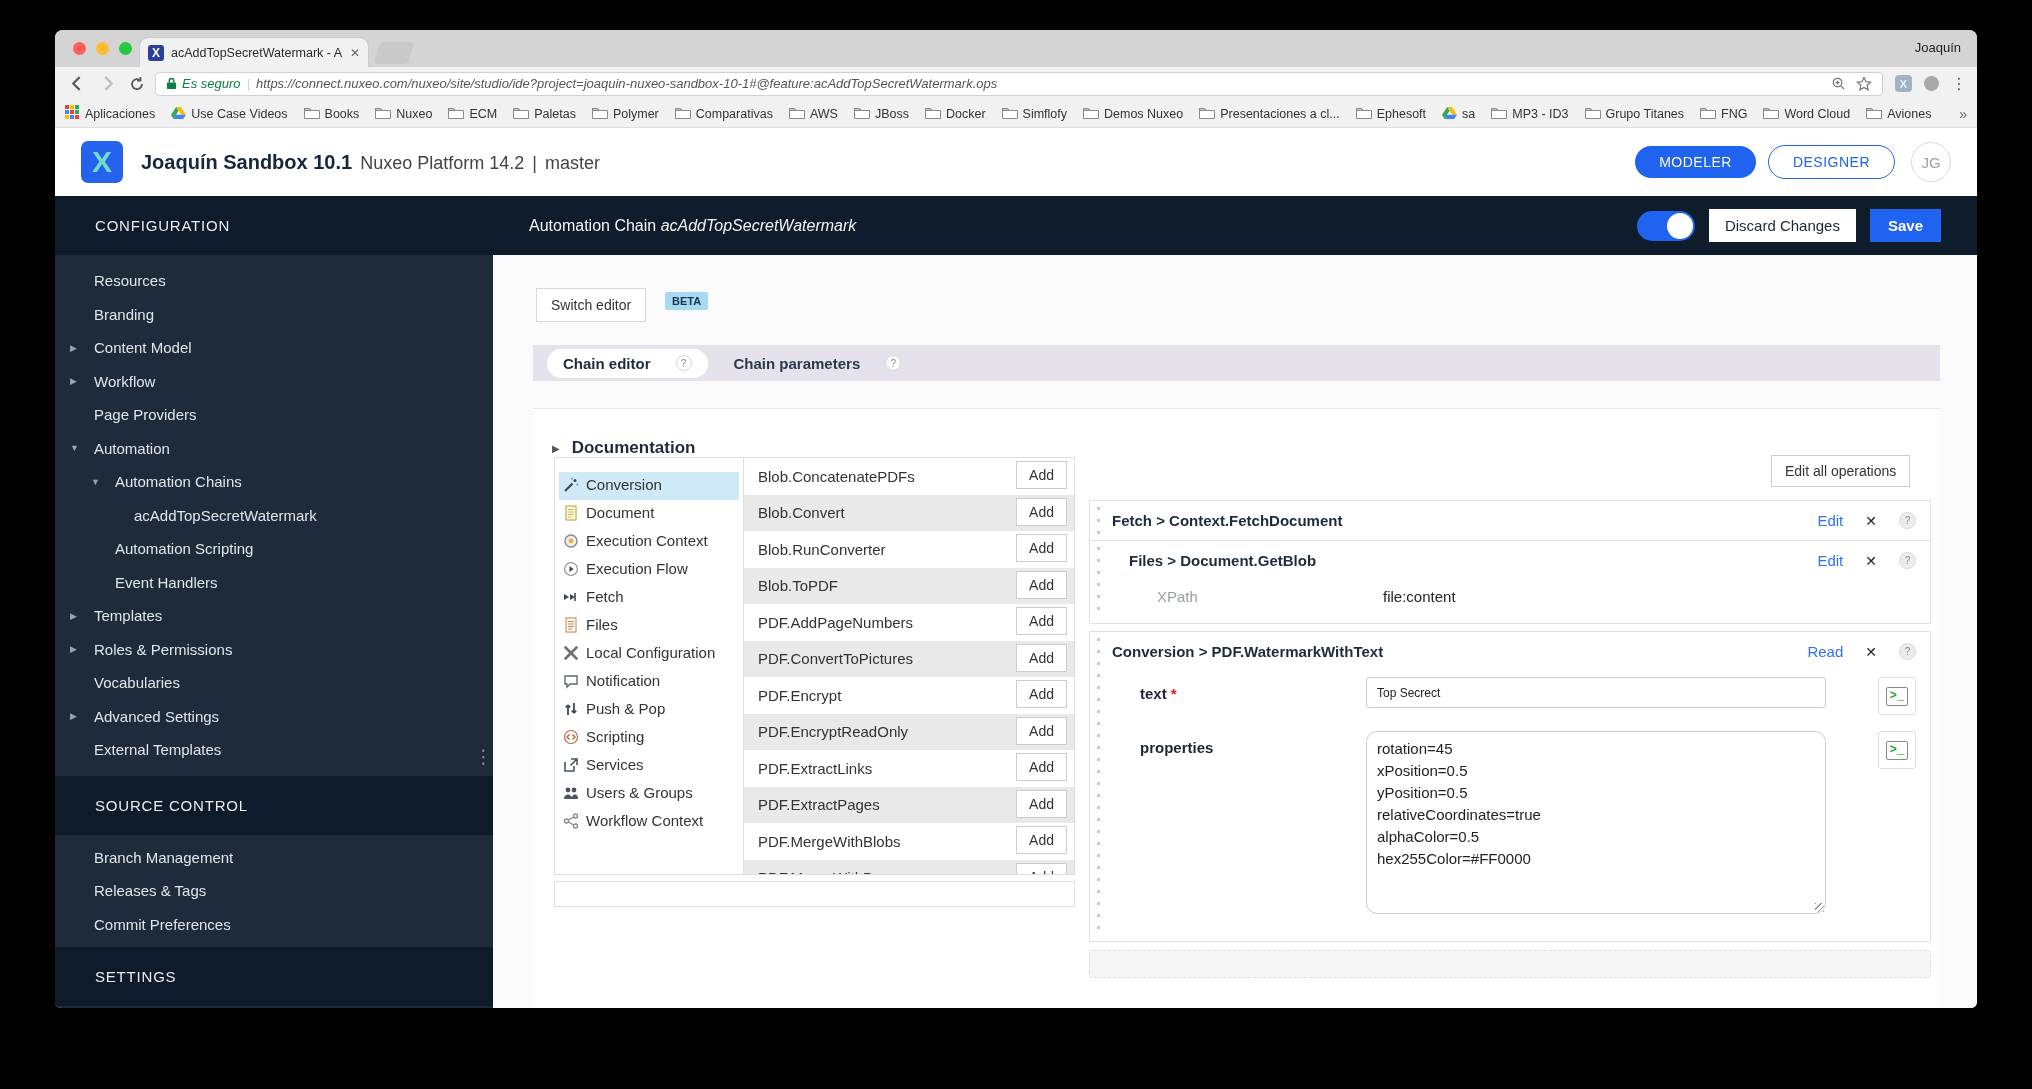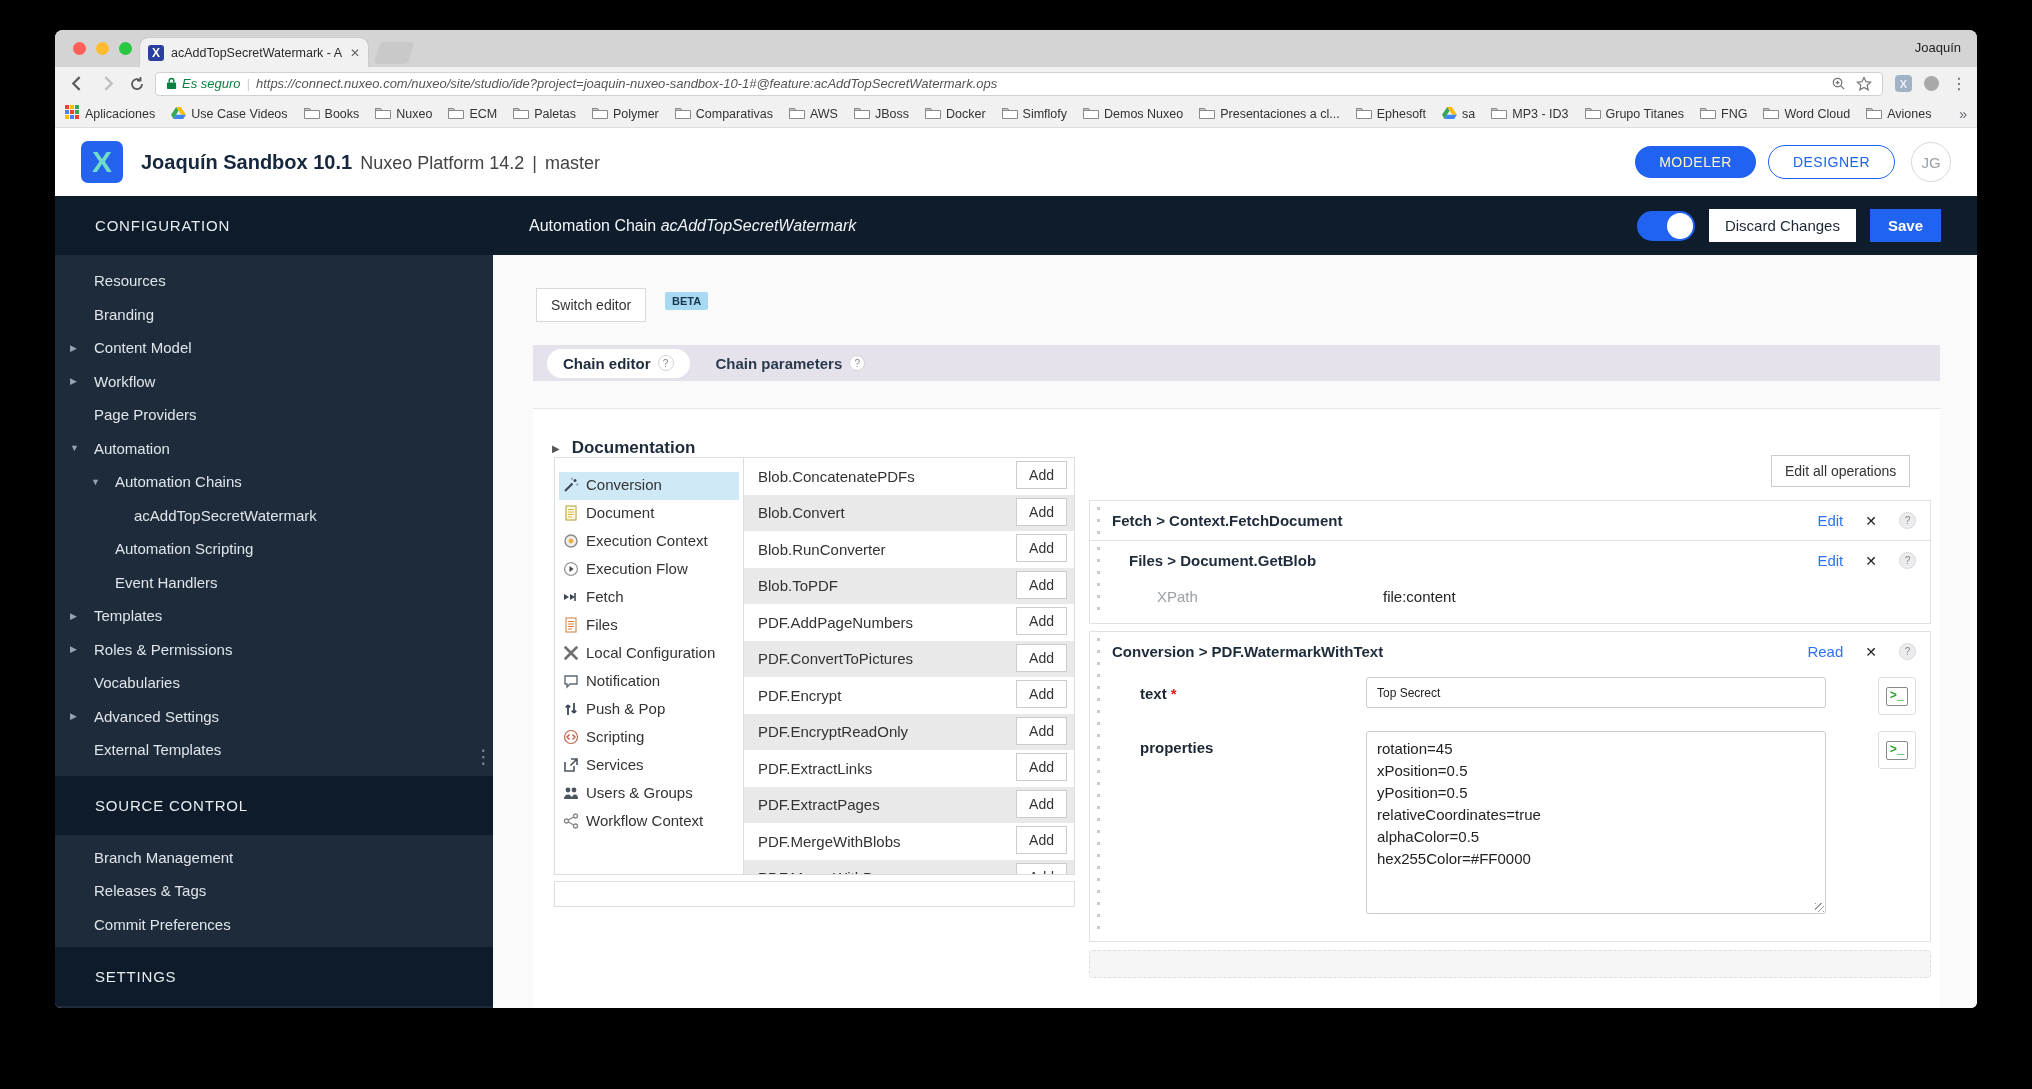--- a/index.html
+++ b/index.html
@@ -80,21 +80,21 @@
   .btn-save { background:#1f63f0; color:#fff; font-size:15px; font-weight:bold; padding:8px 18px; border:0; }
 
   
   .content-bg { position:absolute; left:438px; top:225px; width:1484px; bottom:0; background:#fafafa; }
   .switch-btn { position:absolute; left:481px; top:258px; background:#fff; border:1px solid #d9d9d9;
     font-size:14px; color:#333; padding:8px 14px; }
   .beta { position:absolute; left:610px; top:262px; background:#a8d9f2; color:#16384e;
     font-size:11px; font-weight:bold; padding:3px 7px; border-radius:2px; }
   .tabs2 { position:absolute; left:478px; top:315px; width:1407px; height:36px; background:#e5e2ec;
     display:flex; align-items:center; padding-left:14px; gap:26px; }
-  .tab2 { font-size:15px; font-weight:bold; color:#2a3a4c; display:flex; align-items:center; gap:7px; }
+  .tab2 { font-size:15px; font-weight:bold; color:#2a3a4c; display:flex; align-items:center; gap:25px; }
   .tab2.active { background:#fff; border-radius:17px; padding:6px 16px; color:#1d2b3a; }
   .qmark { width:16px; height:16px; border-radius:50%; background:#fff; border:1px solid #d5d5d5;
     color:#888; font-size:10px; font-weight:normal; display:flex; align-items:center; justify-content:center; }
   .white-panel { position:absolute; left:478px; top:378px; width:1407px; bottom:0; background:#fff;
     border-top:1px solid #e5e5e5; }
   .doc-head { position:absolute; left:497px; top:408px; display:flex; align-items:center; gap:12px;
     font-size:17px; font-weight:bold; color:#1d2b3a; }
   .doc-head .arr { font-size:10px; color:#555; }
 
   
@@ -129,21 +129,21 @@
   .qmark2 { width:17px; height:17px; border-radius:50%; background:#ececee; border:1px solid #d9d9d9;
     color:#888; font-size:10px; display:flex; align-items:center; justify-content:center; }
   .param-row { display:flex; align-items:center; padding:8px 14px 18px 28px; font-size:15px; }
   .param-label { width:226px; color:#9aa0a6; }
   .param-value { color:#222; }
   .field-row { display:flex; align-items:flex-start; padding:6px 14px 10px 28px; font-size:15px; }
   .field-label { width:226px; font-weight:bold; color:#1d2733; padding-top:8px; }
   .req { color:#e02020; margin-left:4px; }
   .field-input { width:460px; height:31px; border:1px solid #ccc; border-radius:3px; padding:0 10px;
     font-size:12px; color:#222; font-family:inherit; }
-  .field-ta { width:460px; height:183px; border:1px solid #ccc; border-radius:3px; padding:6px 10px;
+  .field-ta { width:460px; height:183px; border:1px solid #ccc; border-radius:11px; padding:6px 10px;
     font-size:15px; color:#222; font-family:inherit; line-height:22px; resize:none; }
   .ta-grip { position:relative; }
   .ta-grip::after { content:""; position:absolute; right:2px; bottom:5px; width:9px; height:9px;
     background:repeating-linear-gradient(135deg,#999 0 1px,transparent 1px 4px); }
   .code-btn { margin-left:auto; width:38px; height:38px; border:1px solid #ddd; border-radius:3px;
     background:#fff; display:flex; align-items:center; justify-content:center; }
   .code-glyph { font-family:"Liberation Mono","DejaVu Sans Mono",monospace; font-size:12px;
     font-weight:bold; color:#27a327; border:1px solid #888; border-radius:2px; padding:1px 3px 2px 3px; }
   .dropzone { position:absolute; left:1034px; top:920px; width:842px; height:28px; background:#f6f6f6;
     border:1px dashed #ddd; border-radius:4px; }

